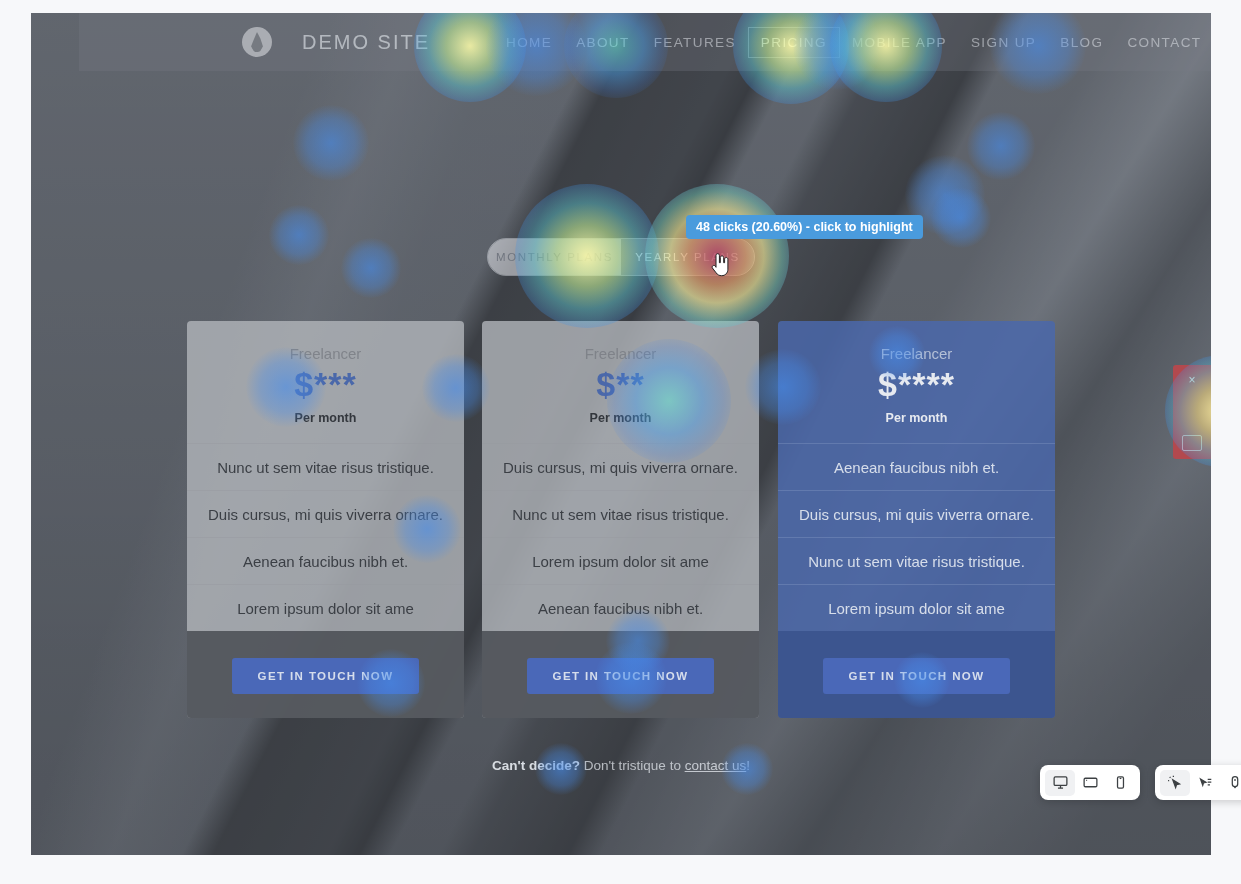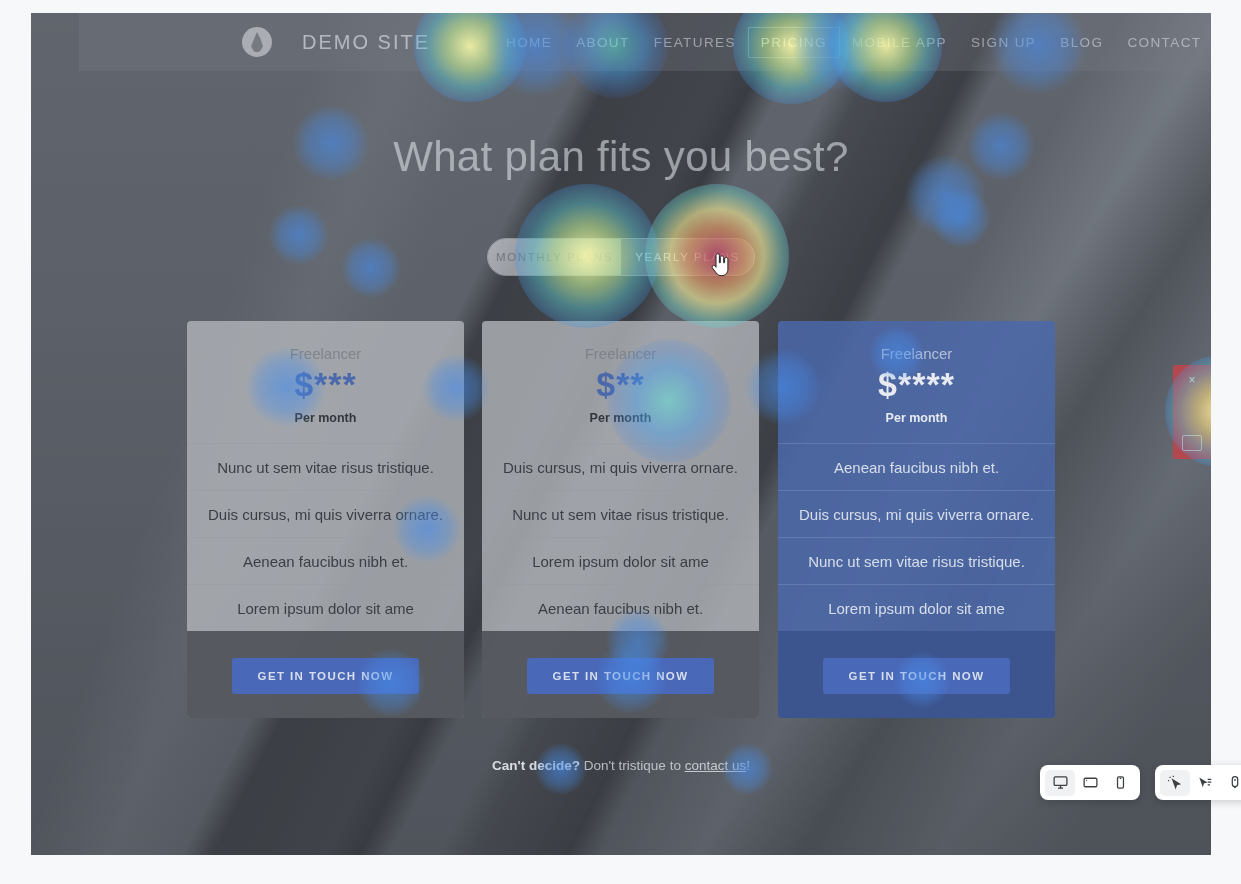--- a/index.html
+++ b/index.html
@@ -199,21 +199,20 @@
         <div class="nav-item">ABOUT</div>
         <div class="nav-item">FEATURES</div>
         <div class="nav-item active">PRICING</div>
         <div class="nav-item">MOBILE APP</div>
         <div class="nav-item">SIGN UP</div>
         <div class="nav-item">BLOG</div>
         <div class="nav-item">CONTACT</div>
       </div>
     </div>
 
-    <div class="hero-title">What plan fits you best?</div>
 
     <div class="toggle">
       <div class="toggle-btn">MONTHLY PLANS</div>
       <div class="toggle-btn active">YEARLY PLANS</div>
     </div>
 
     <div class="cards">
 
       <div class="card c1">
         <div class="card-head">
@@ -295,20 +294,21 @@
         <div class="blob b-lo" style="left: 362px; top: 482px; width: 68px; height: 68px;"></div>
         <div class="blob b-lo" style="left: 575px; top: 596px; width: 64px; height: 64px;"></div>
         <div class="blob b-lo" style="left: 326px; top: 636px; width: 68px; height: 68px;"></div>
         <div class="blob b-lo" style="left: 564px; top: 629px; width: 72px; height: 72px;"></div>
         <div class="blob b-lo" style="left: 863px; top: 639px; width: 56px; height: 56px;"></div>
         <div class="blob b-lo" style="left: 504px; top: 730px; width: 52px; height: 52px;"></div>
         <div class="blob b-lo" style="left: 690px; top: 730px; width: 52px; height: 52px;"></div>
         <div class="blob b-hi" style="left: 1134px; top: 342px; width: 112px; height: 112px;"></div>
       </div>
 
+    <div class="tooltip">48 clicks (20.60%) - click to highlight</div>
 
     <svg class="cursor" width="20" height="24" viewBox="0 0 20 24">
       <path d="M6 2.5c0-1 .8-1.8 1.7-1.8S9.4 1.5 9.4 2.5v7.2h.9V4.6c0-1 .8-1.7 1.7-1.7s1.7.7 1.7 1.7v5.1h.9V6.2c0-1 .7-1.7 1.6-1.7s1.7.7 1.7 1.7v10c0 3.7-2.6 6.5-6.2 6.5-2.5 0-4.3-1-5.5-2.8L2.4 15c-.5-.9-.2-1.9.6-2.4.8-.4 1.8-.2 2.3.6l.7 1.1z" fill="#ffffff" stroke="#222" stroke-width="1"></path>
     </svg>
 
   </div>
 
   <div class="toolbar" id="device-bar">
     <div class="tool-btn sel">
       <svg width="17" height="17" viewBox="0 0 20 20" fill="none" stroke="#3c4043" stroke-width="1.5">

